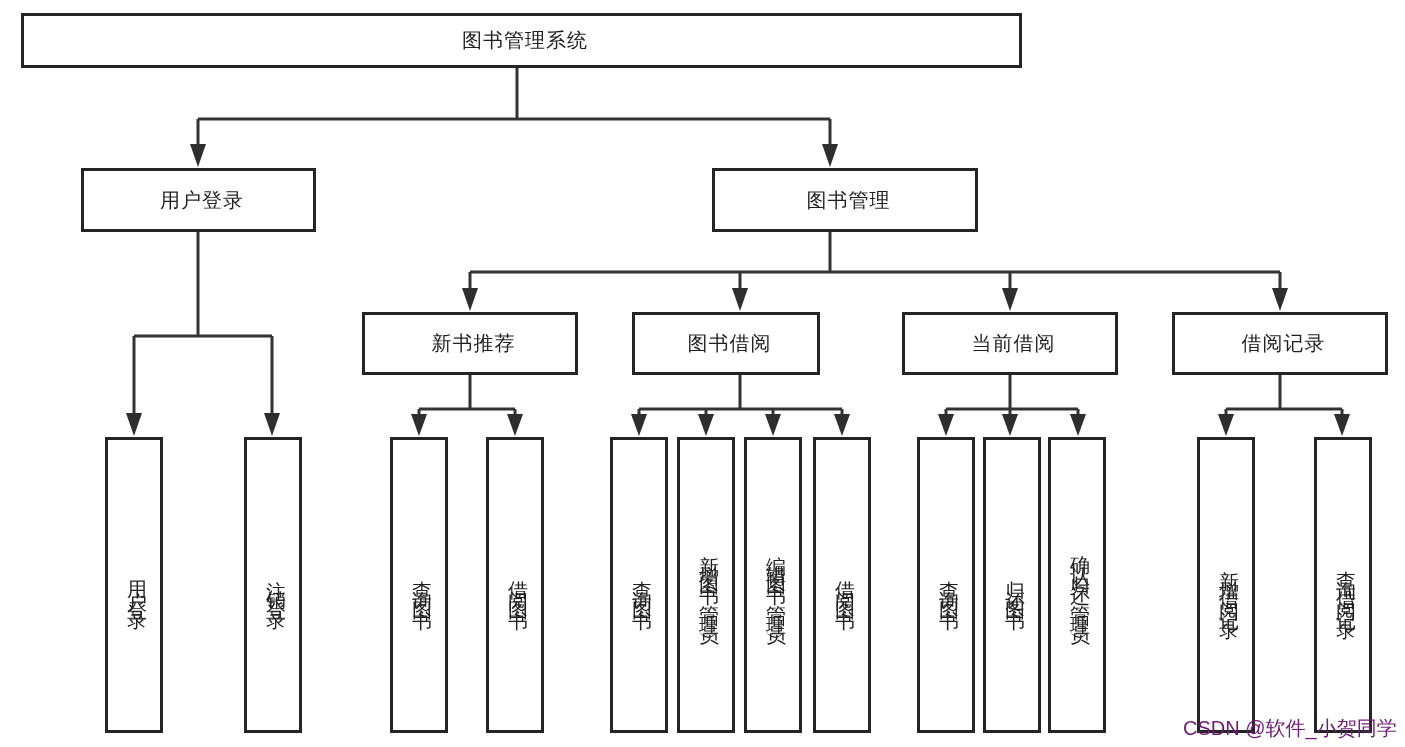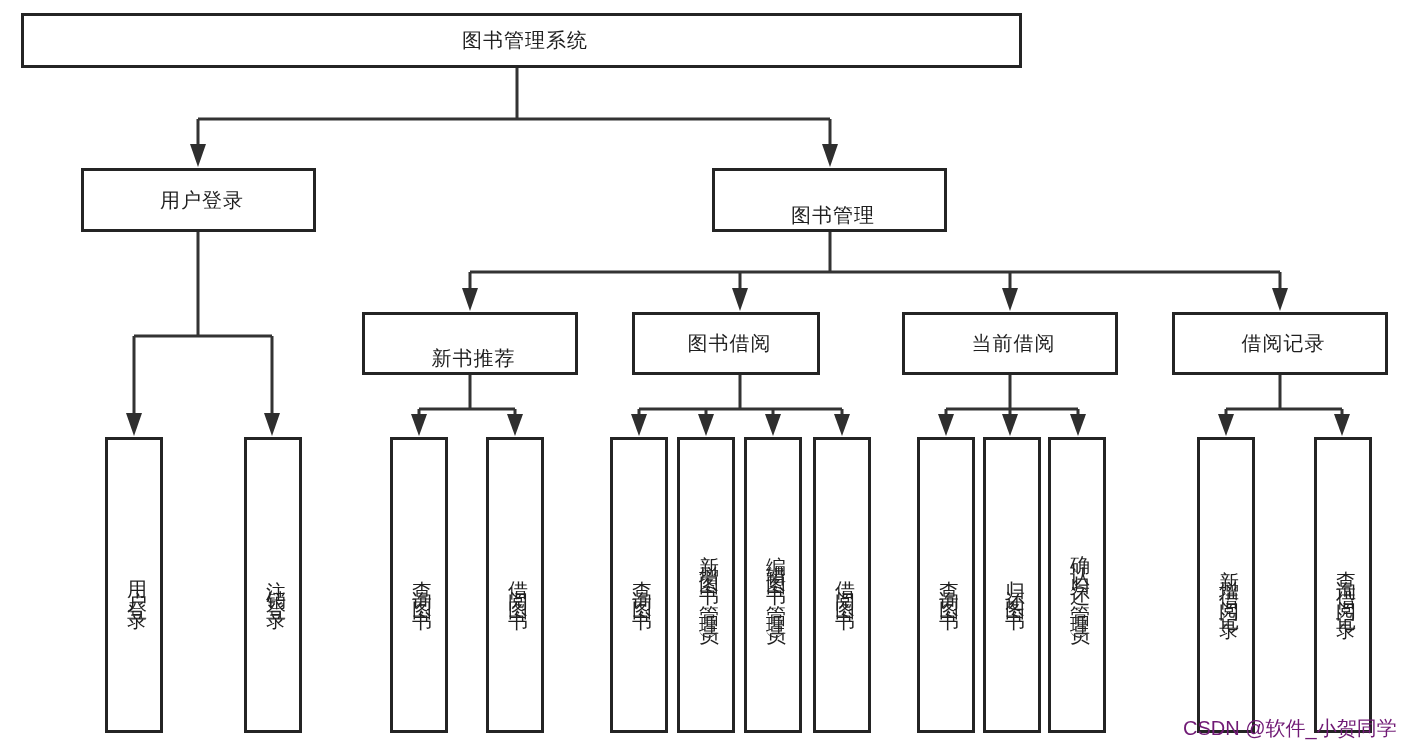--- a/index.html
+++ b/index.html
@@ -80,25 +80,25 @@
     </g>
   </svg>
 
   <div class="box" style="left:21px; top:13px; width:1001px; height:55px;">
     <span class="hlabel">图书管理系统</span>
   </div>
 
   <div class="box" style="left:81px; top:168px; width:235px; height:64px;">
     <span class="hlabel">用户登录</span>
   </div>
-  <div class="box" style="left:712px; top:168px; width:235px; height:64px;align-items:flex-end;">
+  <div class="box" style="left:712px; top:168px; width:266px; height:64px;">
     <span class="hlabel">图书管理</span>
   </div>
 
-  <div class="box" style="left:362px; top:312px; width:216px; height:63px;align-items:flex-end;">
+  <div class="box" style="left:362px; top:312px; width:216px; height:63px;">
     <span class="hlabel">新书推荐</span>
   </div>
   <div class="box" style="left:632px; top:312px; width:188px; height:63px;">
     <span class="hlabel">图书借阅</span>
   </div>
   <div class="box" style="left:902px; top:312px; width:216px; height:63px;">
     <span class="hlabel">当前借阅</span>
   </div>
   <div class="box" style="left:1172px; top:312px; width:216px; height:63px;">
     <span class="hlabel">借阅记录</span>

